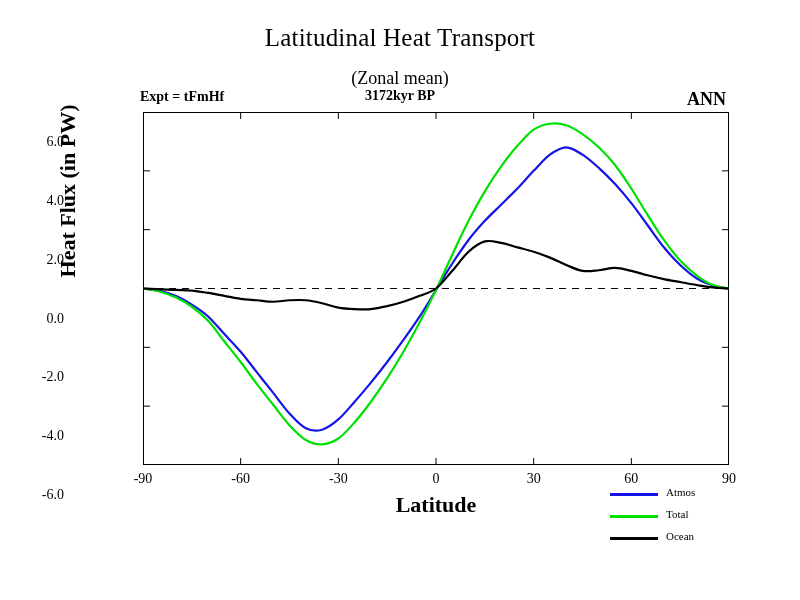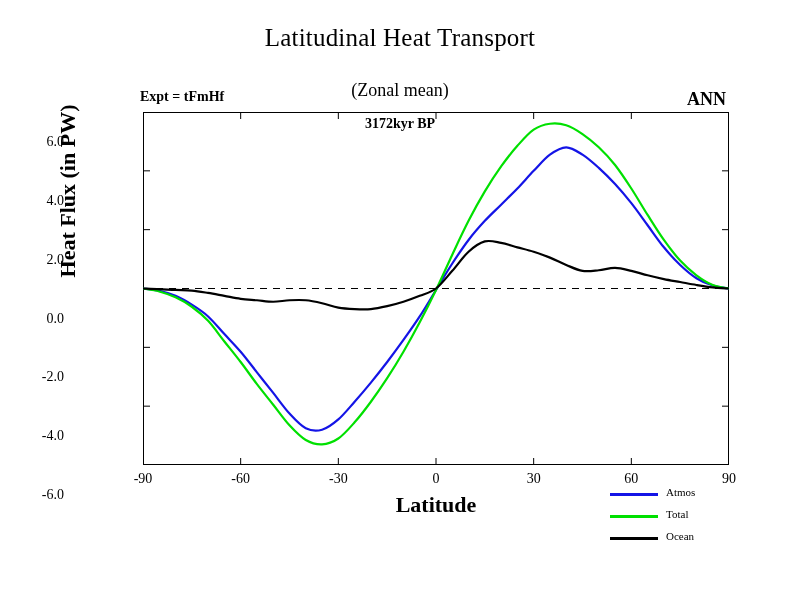--- a/index.html
+++ b/index.html
@@ -27,40 +27,38 @@
     letter-spacing: 0.2px;
   }
   .subtitle {
     position: absolute;
     left: 0;
     top: 68px;
     width: 800px;
     text-align: center;
     font-size: 18px;
     font-family: "Liberation Serif", serif;
-    margin-top: 12px;
   }
   .expt-label {
     position: absolute;
     left: 140px;
     top: 89px;
     font-size: 14px;
     font-weight: bold;
     font-family: "Liberation Serif", serif;
   }
   .center-label {
     position: absolute;
     left: 0;
     top: 88px;
     width: 800px;
     text-align: center;
     font-size: 14px;
     font-weight: bold;
     font-family: "Liberation Serif", serif;
-    margin-top: 28px;
   }
   .ann-label {
     position: absolute;
     right: 74px;
     top: 89px;
     font-size: 18px;
     font-weight: bold;
     font-family: "Liberation Serif", serif;
   }
   .ylabel {

